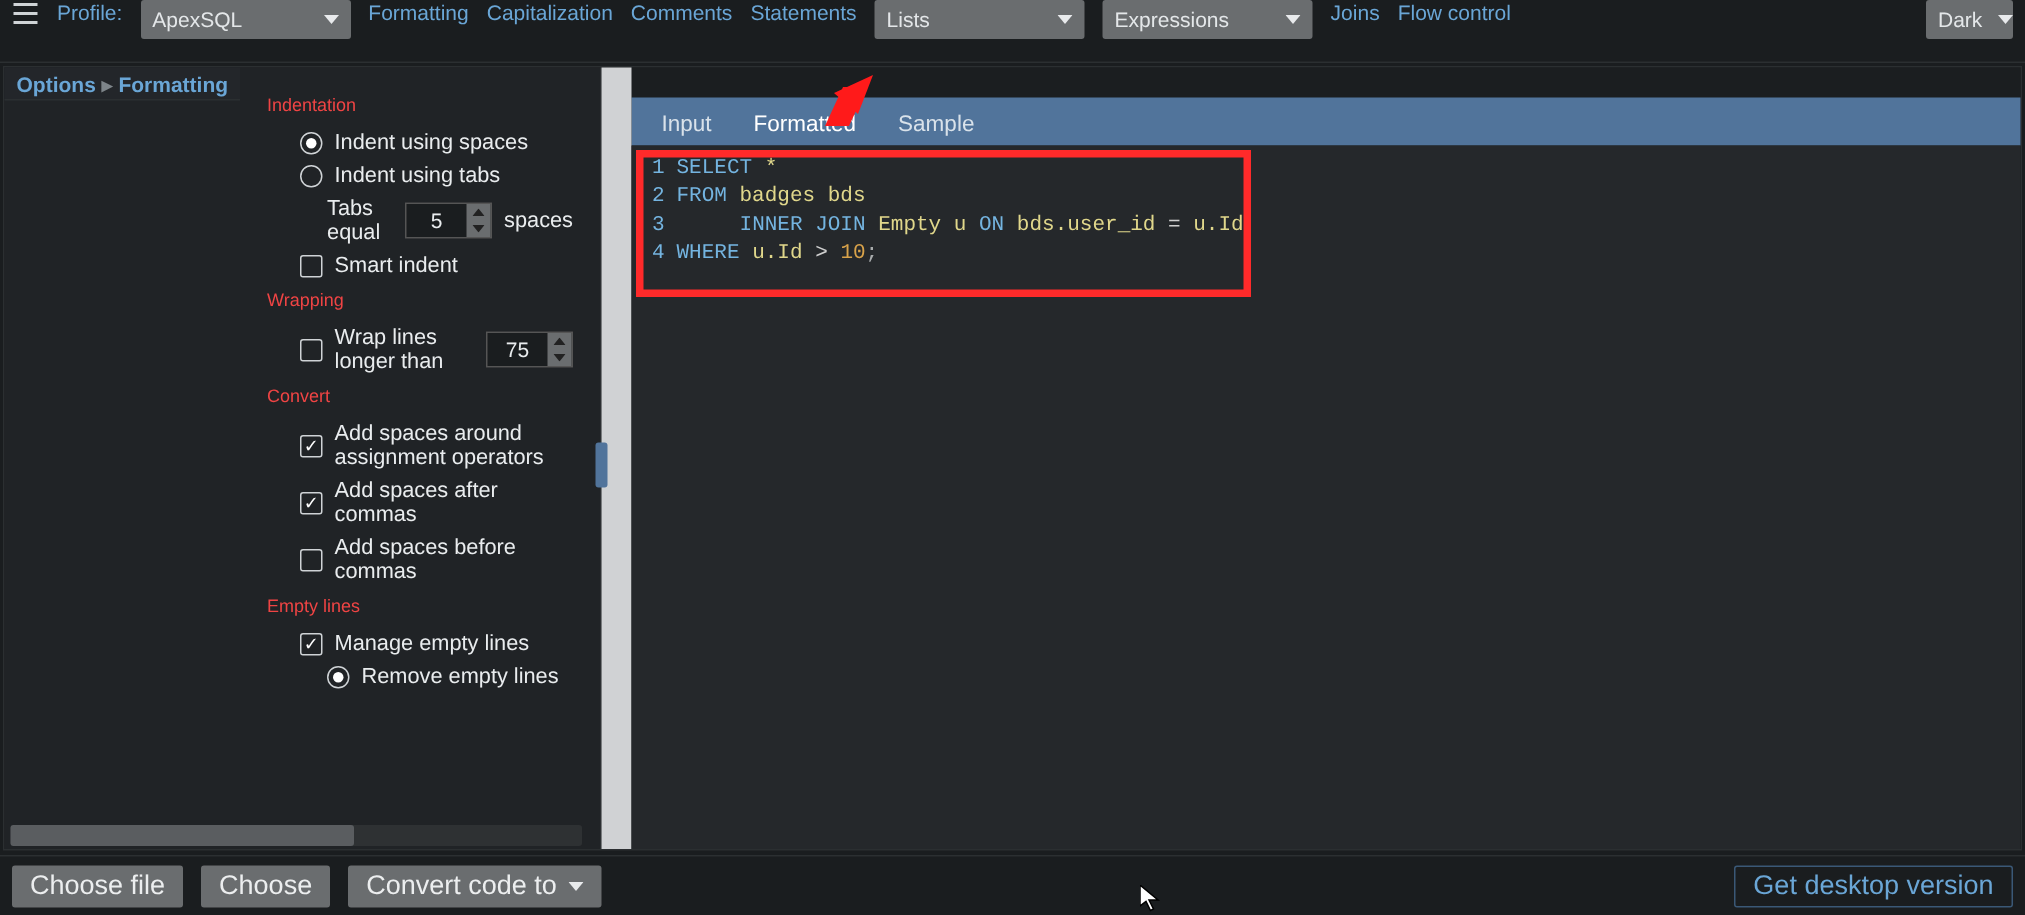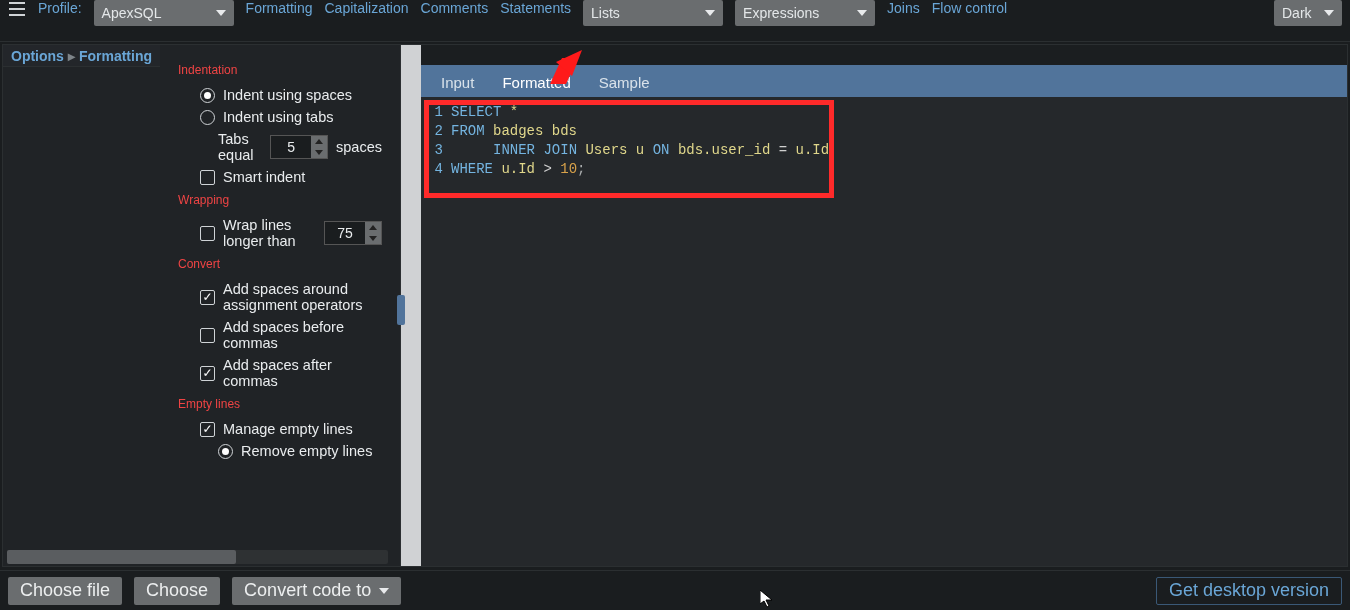--- a/index.html
+++ b/index.html
@@ -169,21 +169,21 @@
     <span>Expressions</span>
     <span class="caret">
         <svg width="10" height="6">
           <polygon points="0,0 10,0 5,6" fill="#e8eaec"></polygon>
         </svg>
       </span>
   </div>
   <span class="menu-link">Joins</span>
   <span class="menu-link">Flow control</span>
   <span class="spacer"></span>
-  <div class="dropdown" style="width:68px">
+  <div class="dropdown" style="width:58px">
     <span>Dark</span>
     <span class="caret">
         <svg width="10" height="6">
           <polygon points="0,0 10,0 5,6" fill="#e8eaec"></polygon>
         </svg>
       </span>
   </div>
 </div>
 
 <div class="main">
@@ -249,26 +249,26 @@
           </span>
         </span>
       </div>
 
       <div class="section-h">Convert</div>
       <div class="opt-row">
         <span class="check checked"></span>
         <span>Add spaces around assignment operators</span>
       </div>
       <div class="opt-row">
+        <span class="check checked"></span>
+        <span>Add spaces after commas</span>
+      </div>
+      <div class="opt-row">
         <span class="check"></span>
         <span>Add spaces before commas</span>
-      </div>
-      <div class="opt-row">
-        <span class="check checked"></span>
-        <span>Add spaces after commas</span>
       </div>
 
       <div class="section-h">Empty lines</div>
       <div class="opt-row">
         <span class="check checked"></span>
         <span>Manage empty lines</span>
       </div>
       <div class="opt-row sub">
         <span class="radio checked"></span>
         <span>Remove empty lines</span>
@@ -295,21 +295,21 @@
       <div class="code-line">
         <span class="lineno">1</span>
         <span><span class="kw">SELECT</span><span class="ident"> *</span></span>
       </div>
       <div class="code-line">
         <span class="lineno">2</span>
         <span><span class="kw">FROM</span><span class="ident"> badges bds</span></span>
       </div>
       <div class="code-line">
         <span class="lineno">3</span>
-        <span style="white-space:pre"><span>     </span><span class="kw">INNER</span> <span class="kw">JOIN</span><span class="ident"> Users u </span><span class="kw">ON</span><span class="ident"> bds.user_id </span><span class="op">=</span><span class="ident"> u.Id</span></span>
+        <span style="white-space:pre"><span>     </span><span class="kw">INNER</span> <span class="kw">JOIN</span><span class="ident"> Empty u </span><span class="kw">ON</span><span class="ident"> bds.user_id </span><span class="op">=</span><span class="ident"> u.Id</span></span>
       </div>
       <div class="code-line">
         <span class="lineno">4</span>
         <span><span class="kw">WHERE</span><span class="ident"> u.Id </span><span class="op">&gt;</span><span> </span><span class="num">10</span><span class="punct">;</span></span>
       </div>
     </div>
   </div>
 </div>
 
 <div class="arrow">

